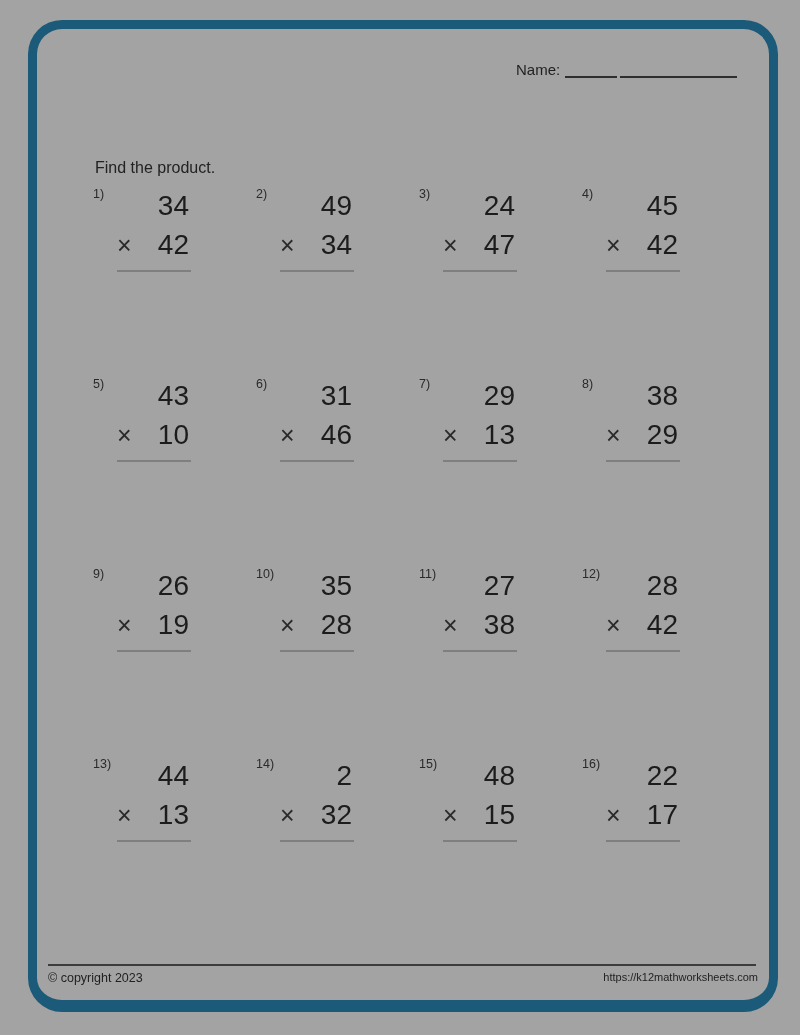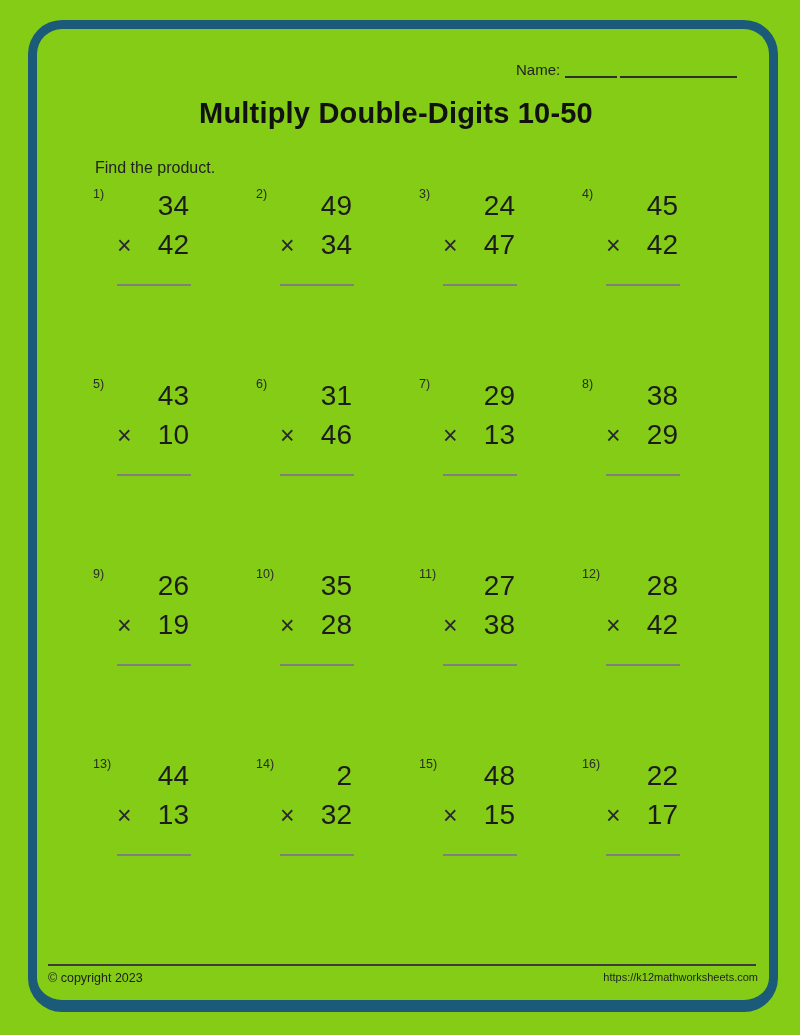--- a/index.html
+++ b/index.html
@@ -6,21 +6,21 @@
     --border: #1b5a78;
     --answer-line: #7f7f7f;
     --ink: #1a1a1a;
   }
   * { box-sizing: border-box; }
   html, body { margin: 0; padding: 0; background: #ffffff; }
   .page {
     position: relative;
     width: 800px;
     height: 1035px;
-    background: #84cc16;
+    background: #a3a3a3;
     font-family: "Liberation Sans", sans-serif;
     color: var(--ink);
     overflow: hidden;
   }
   .frame {
     position: absolute;
     left: 28px;
     top: 20px;
     width: 750px;
     height: 992px;
@@ -76,21 +76,21 @@
     position: absolute;
     left: 0;
     top: 1px;
     font-size: 12.5px;
     color: #2a2a2a;
   }
   .p-body {
     margin-left: 24px;
     width: 74px;
     border-bottom: 2px solid var(--answer-line);
-    padding-bottom: 19px;
+    padding-bottom: 5px;
   }
   .p-top {
     font-size: 28px;
     line-height: 39px;
     text-align: right;
     padding-right: 2px;
     color: #1c1c1c;
   }
   .p-row {
     display: flex;
@@ -141,21 +141,20 @@
 
 <div class="page">
   <div class="frame"></div>
 
   <div class="name-row">
     <span class="label">Name:</span>
     <span class="name-line seg1"></span>
     <span class="name-line seg2"></span>
   </div>
 
-  <div class="title">Multiply Double-Digits 10-50</div>
 
   <div class="instruction">Find the product.</div>
 
   <div class="grid">
 
     <div class="problem">
       <span class="p-label">1)</span>
       <div class="p-body">
         <div class="p-top">34</div>
         <div class="p-row">

